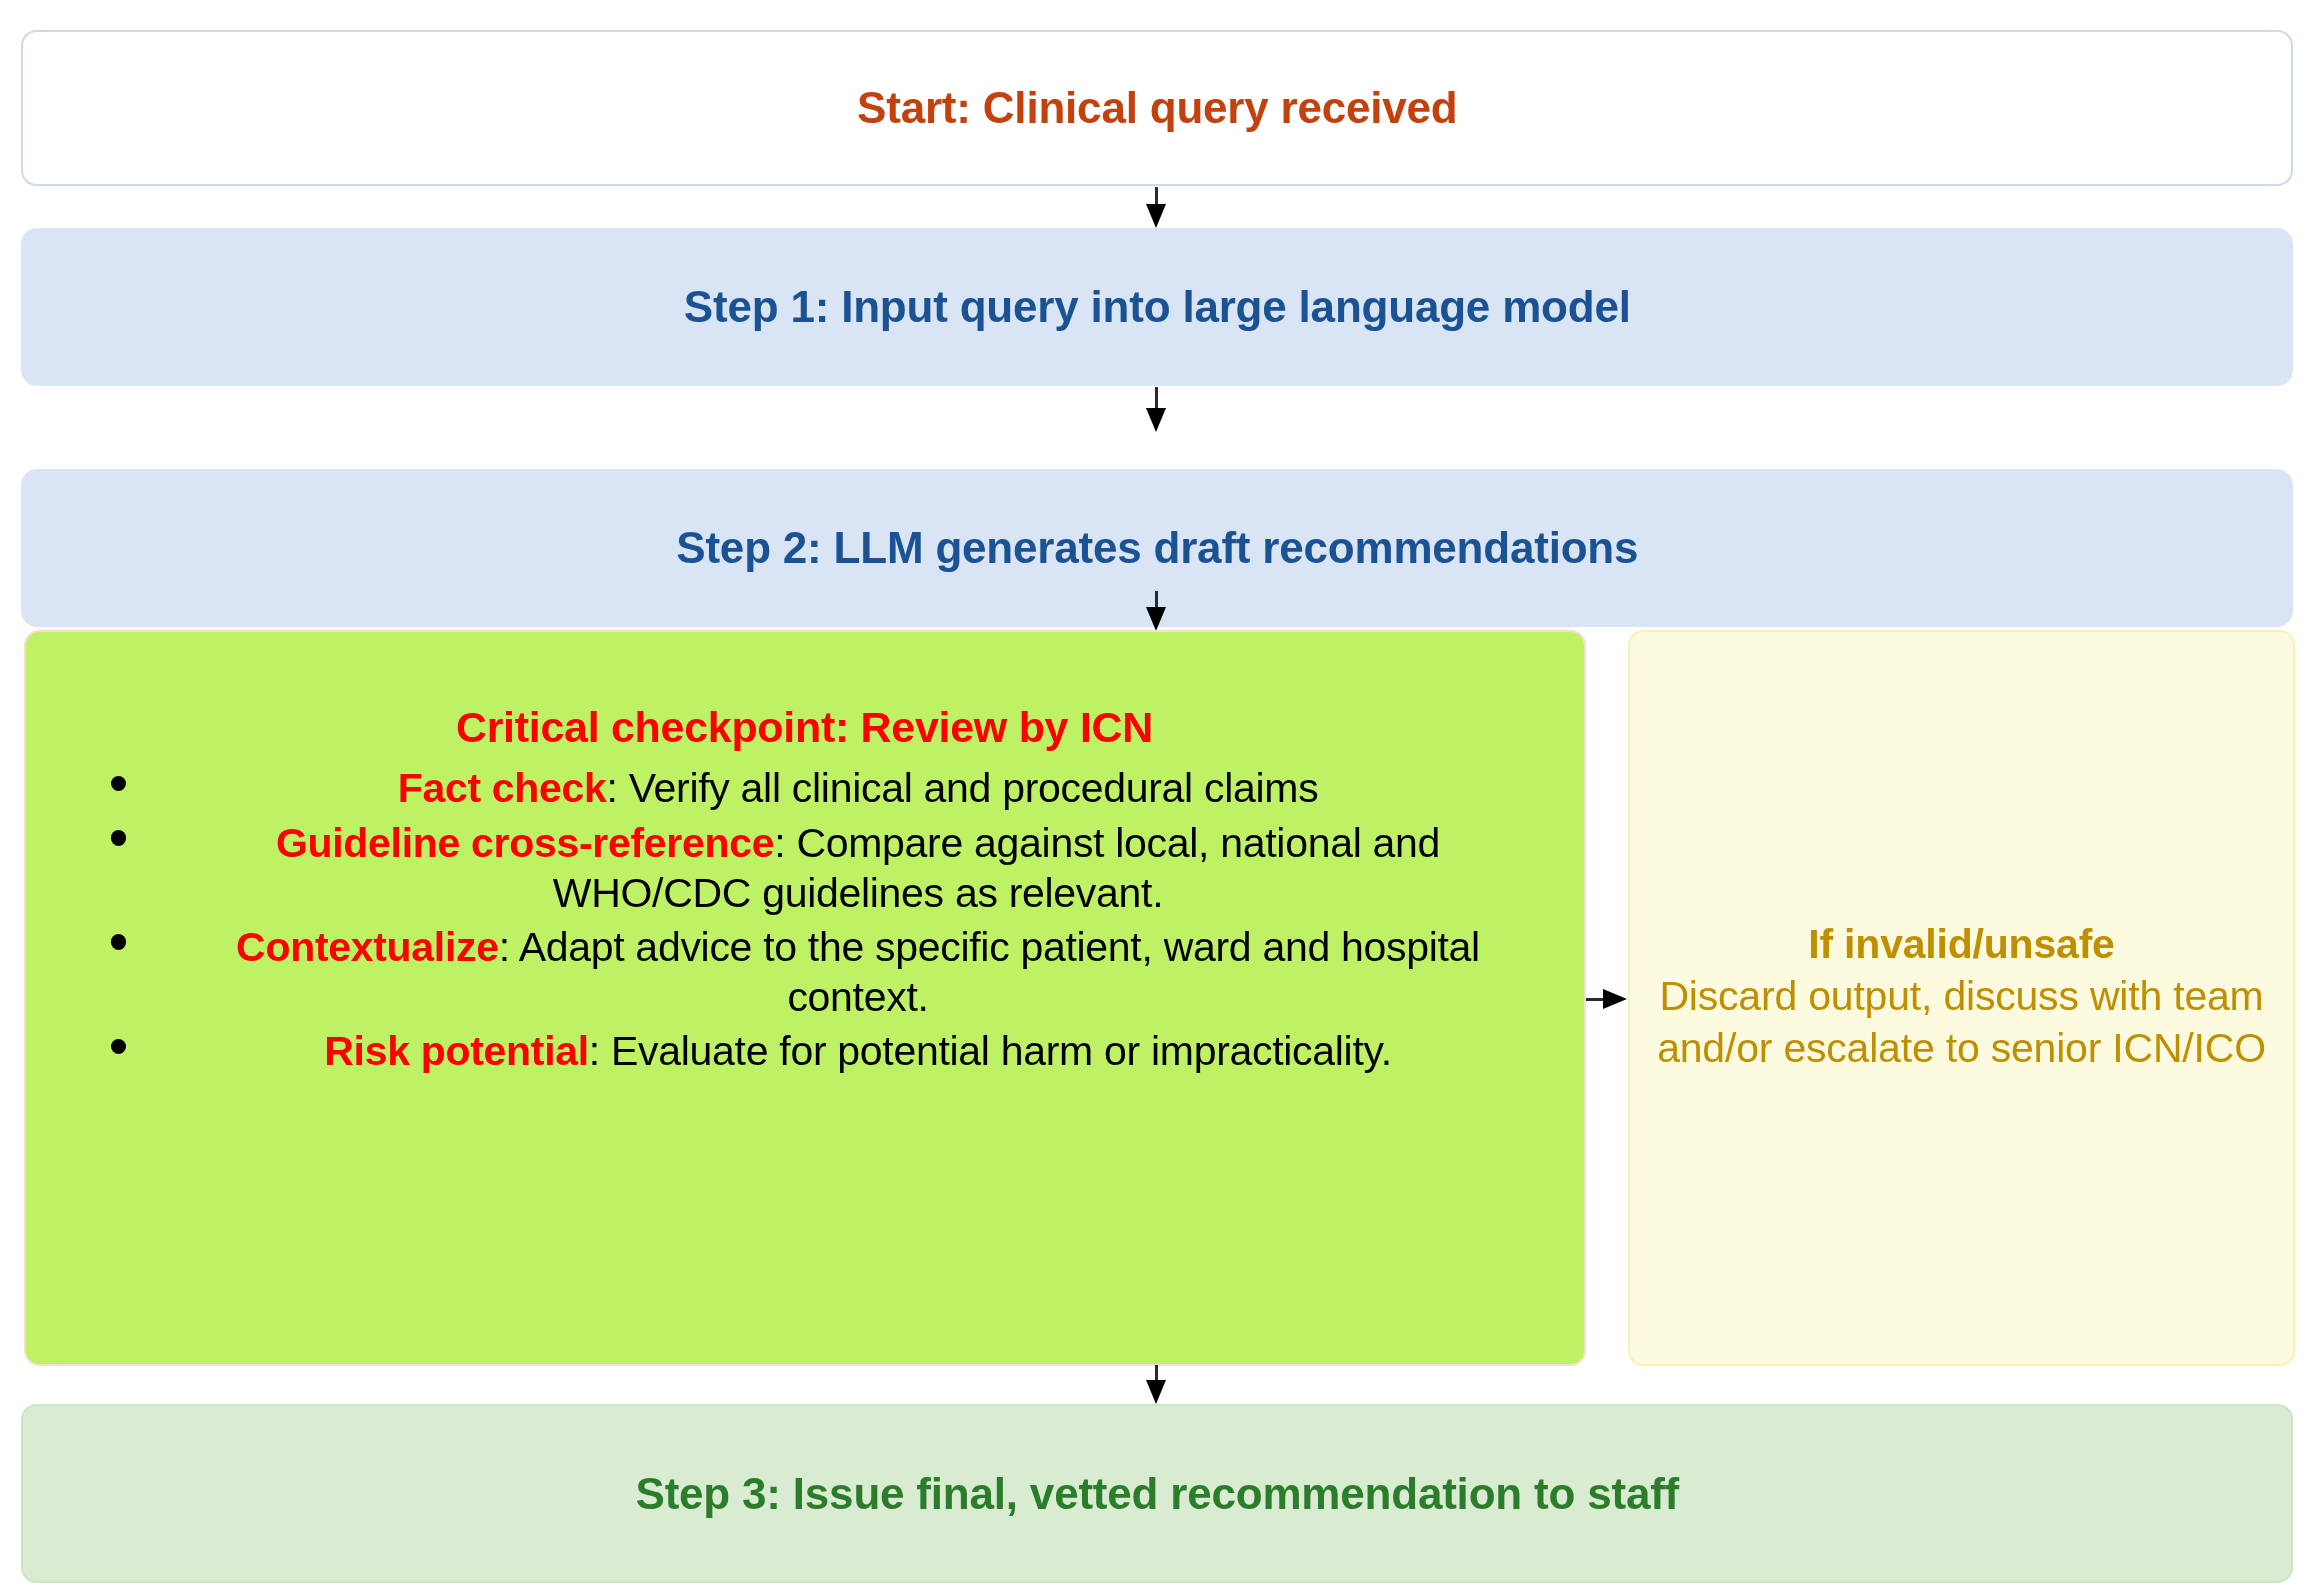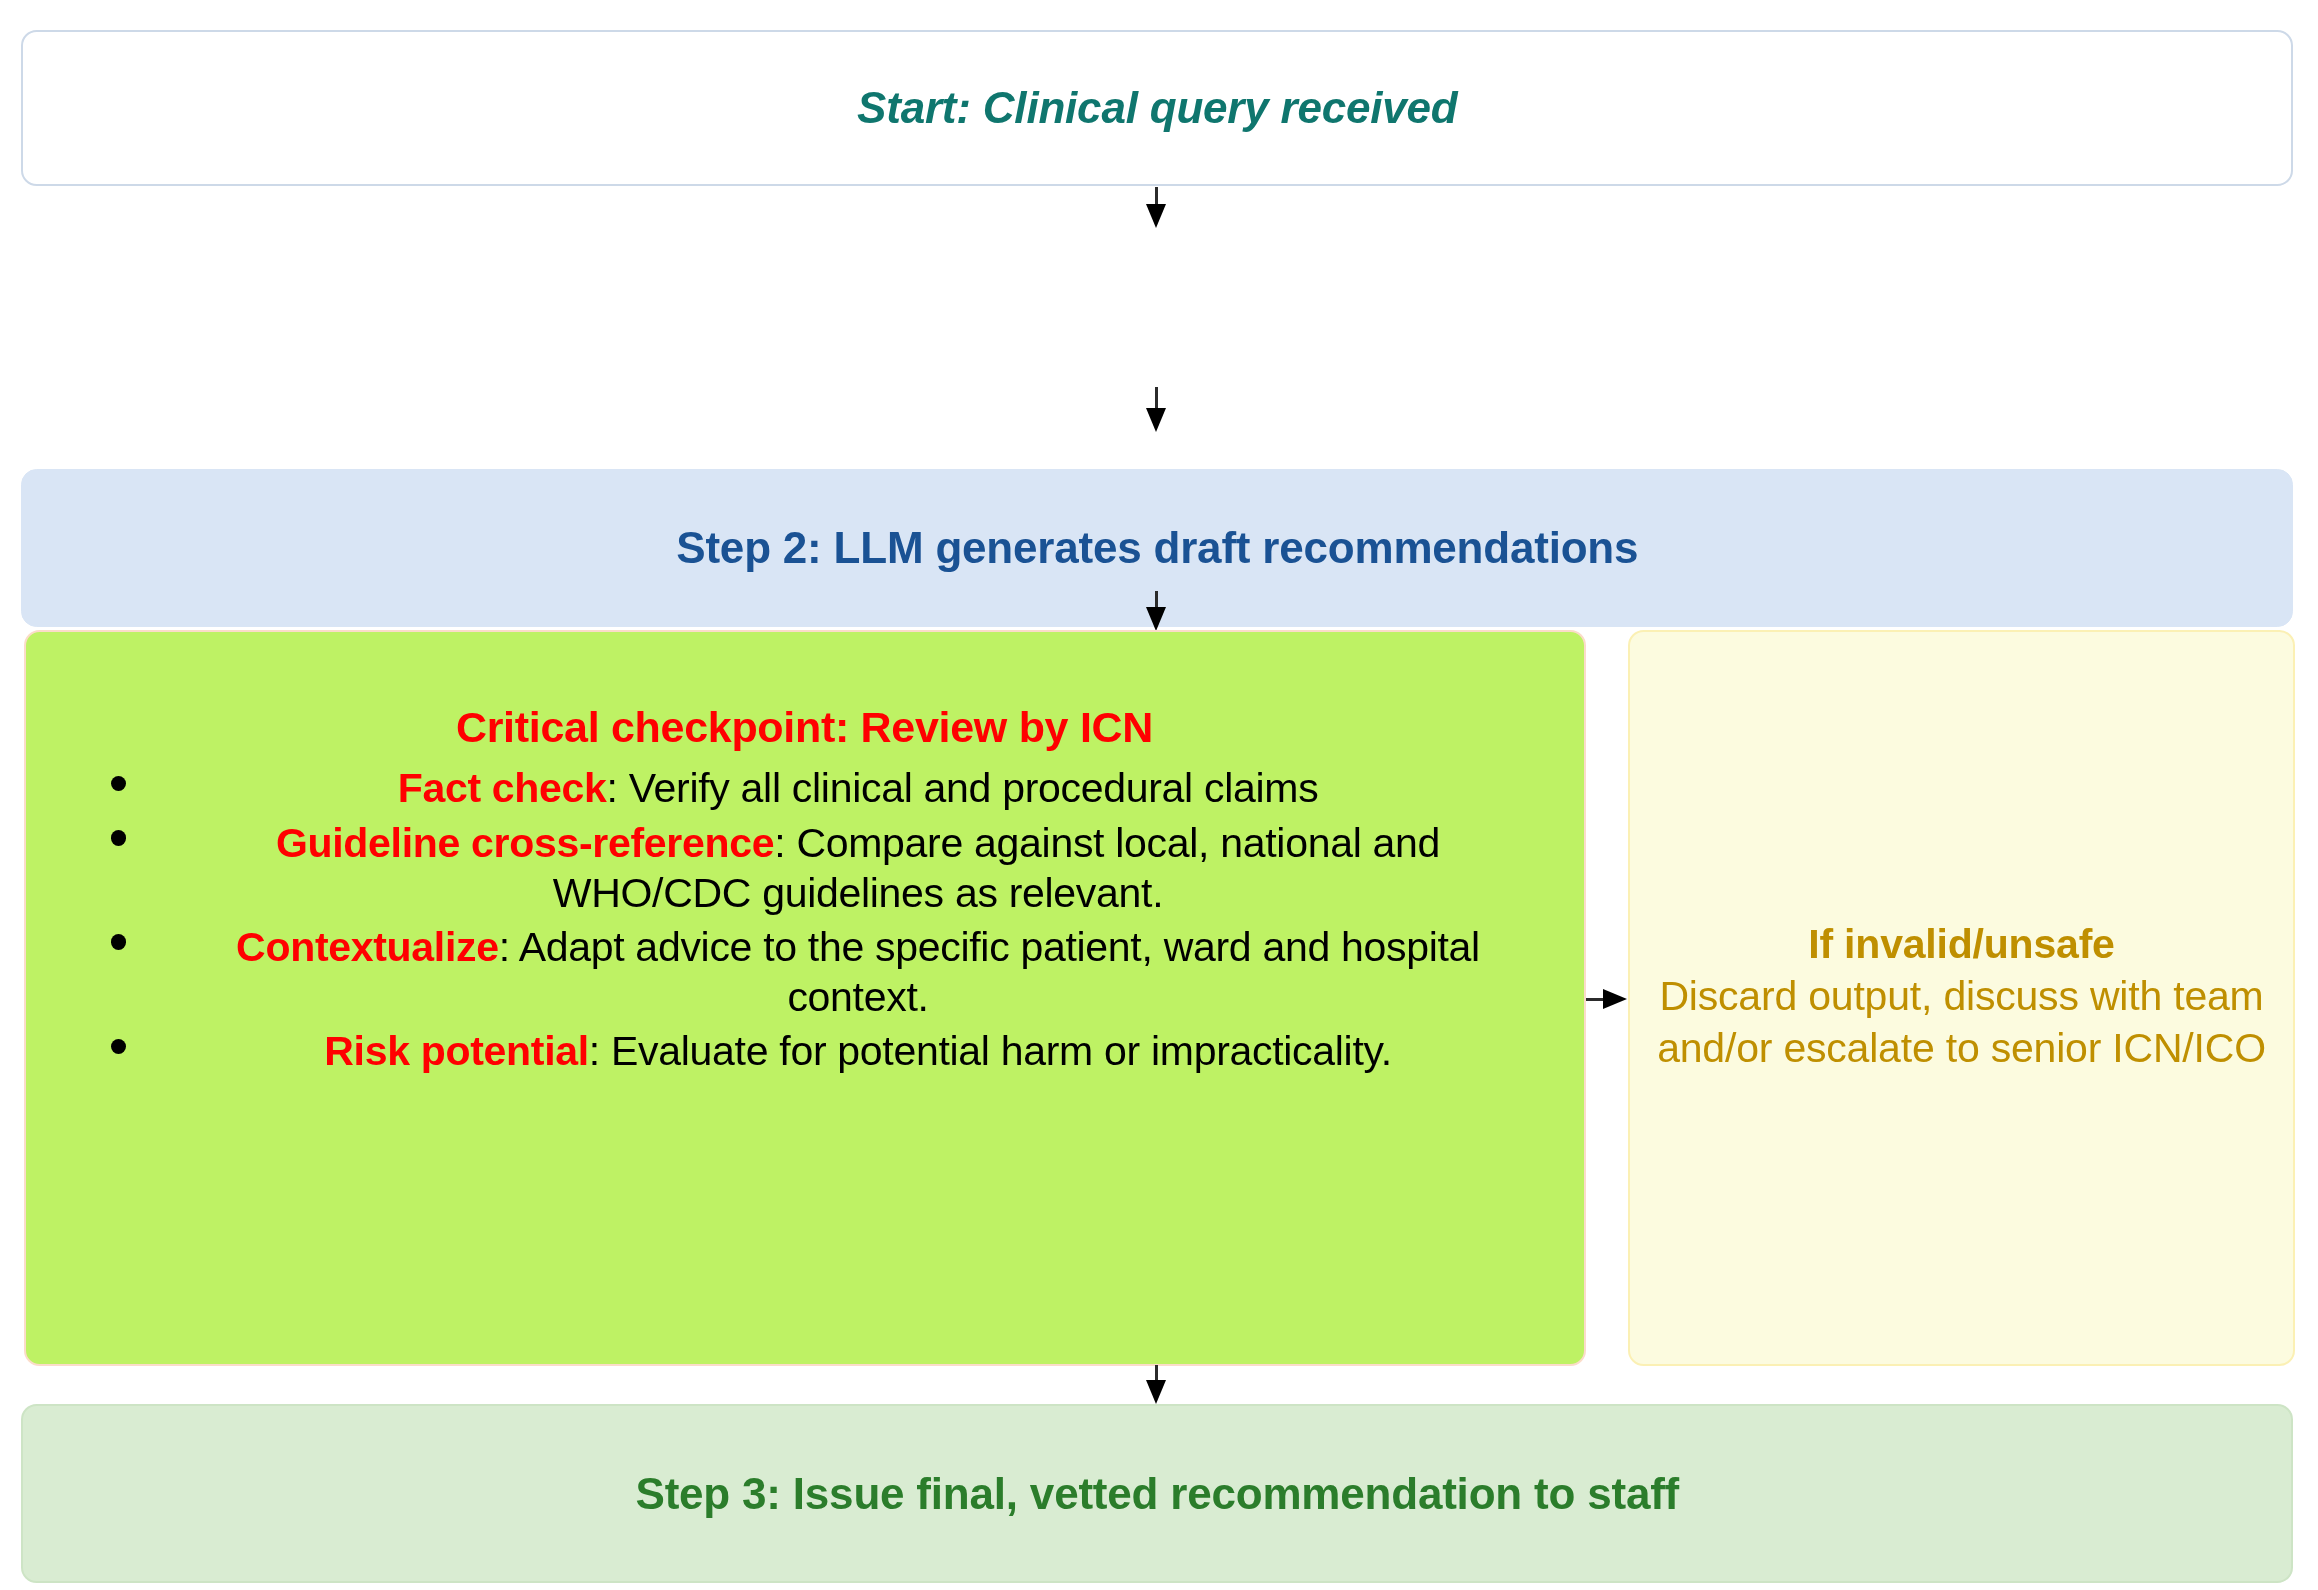--- a/index.html
+++ b/index.html
@@ -37,25 +37,24 @@
   
   .node-start {
     left: 21.3px;
     top: 30px;
     width: 2272px;
     height: 156px;
     background: #ffffff;
     border: 2.1px solid #cdd9e8;
   }
   .node-start .label {
-    color: #0f766e;
+    color: #c2410c;
     font-weight: bold;
     font-size: 44px;
     letter-spacing: -0.2px;
-    font-style: italic;
   }
 
   
   .node-blue {
     left: 21.3px;
     width: 2272px;
     height: 158px;
     background: #d9e5f5;
     border: 1.4px solid #d9e5f5;
   }
@@ -230,20 +229,23 @@
 
   <div class="node node-start">
     <div class="label">Start: Clinical query received</div>
   </div>
 
   <div class="arrow-down" id="arrow-start-step1">
     <div class="shaft"></div>
     <div class="head"></div>
   </div>
 
+  <div class="node node-blue" id="step1">
+    <div class="label">Step 1: Input query into large language model</div>
+  </div>
 
   <div class="arrow-down" id="arrow-step1-step2">
     <div class="shaft"></div>
     <div class="head"></div>
   </div>
 
   <div class="node node-blue" id="step2">
     <div class="label">Step 2: LLM generates draft recommendations</div>
   </div>
 

